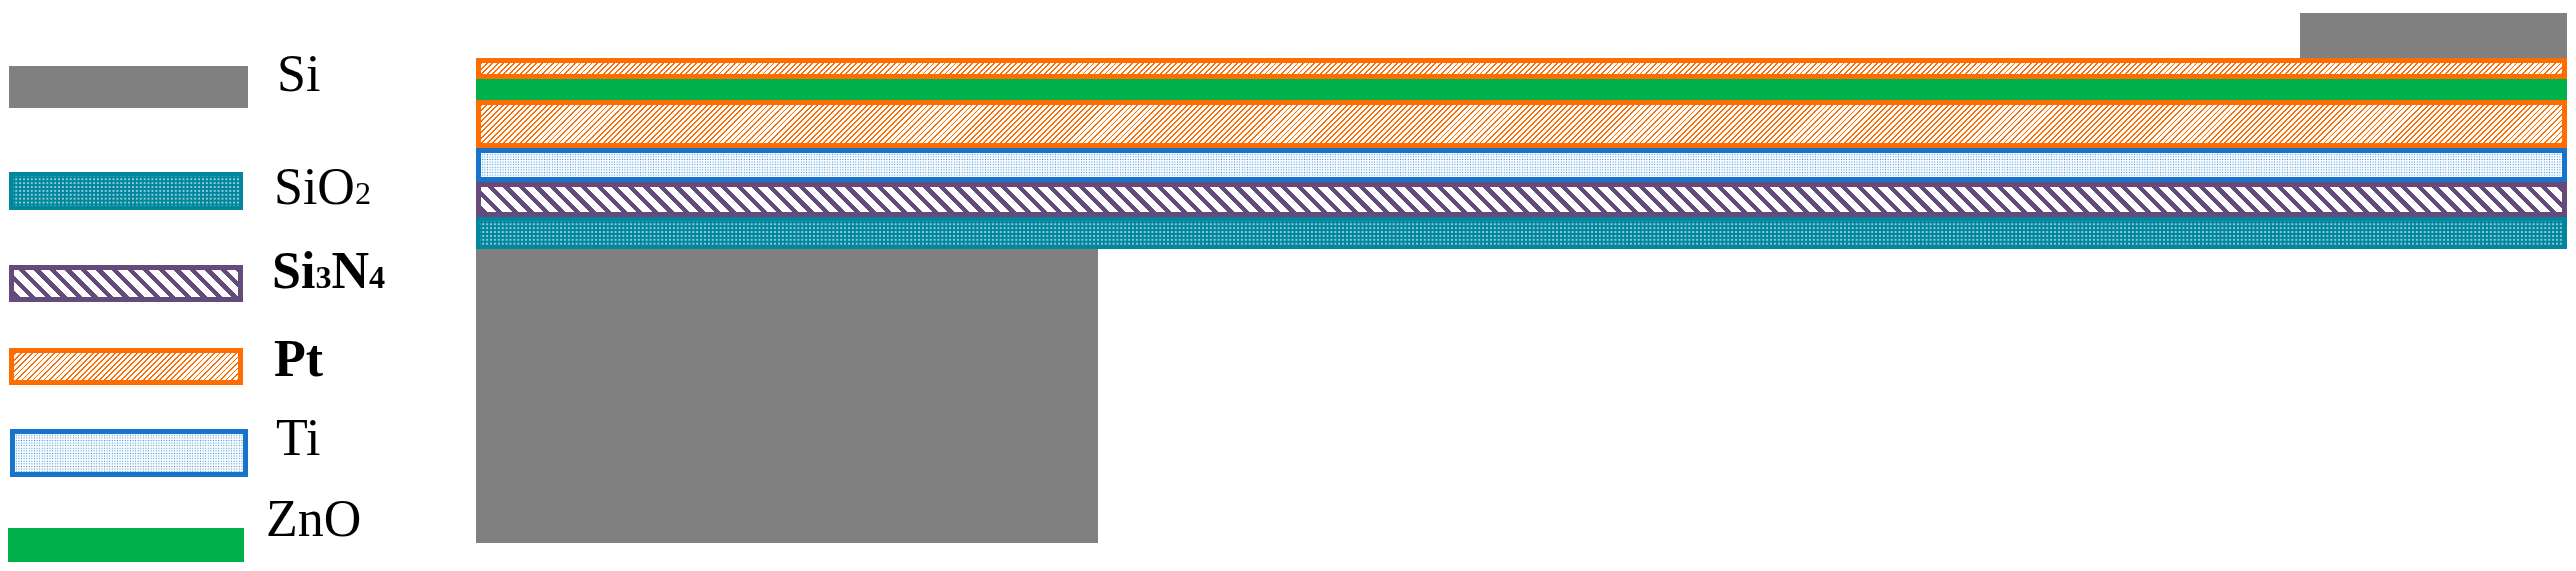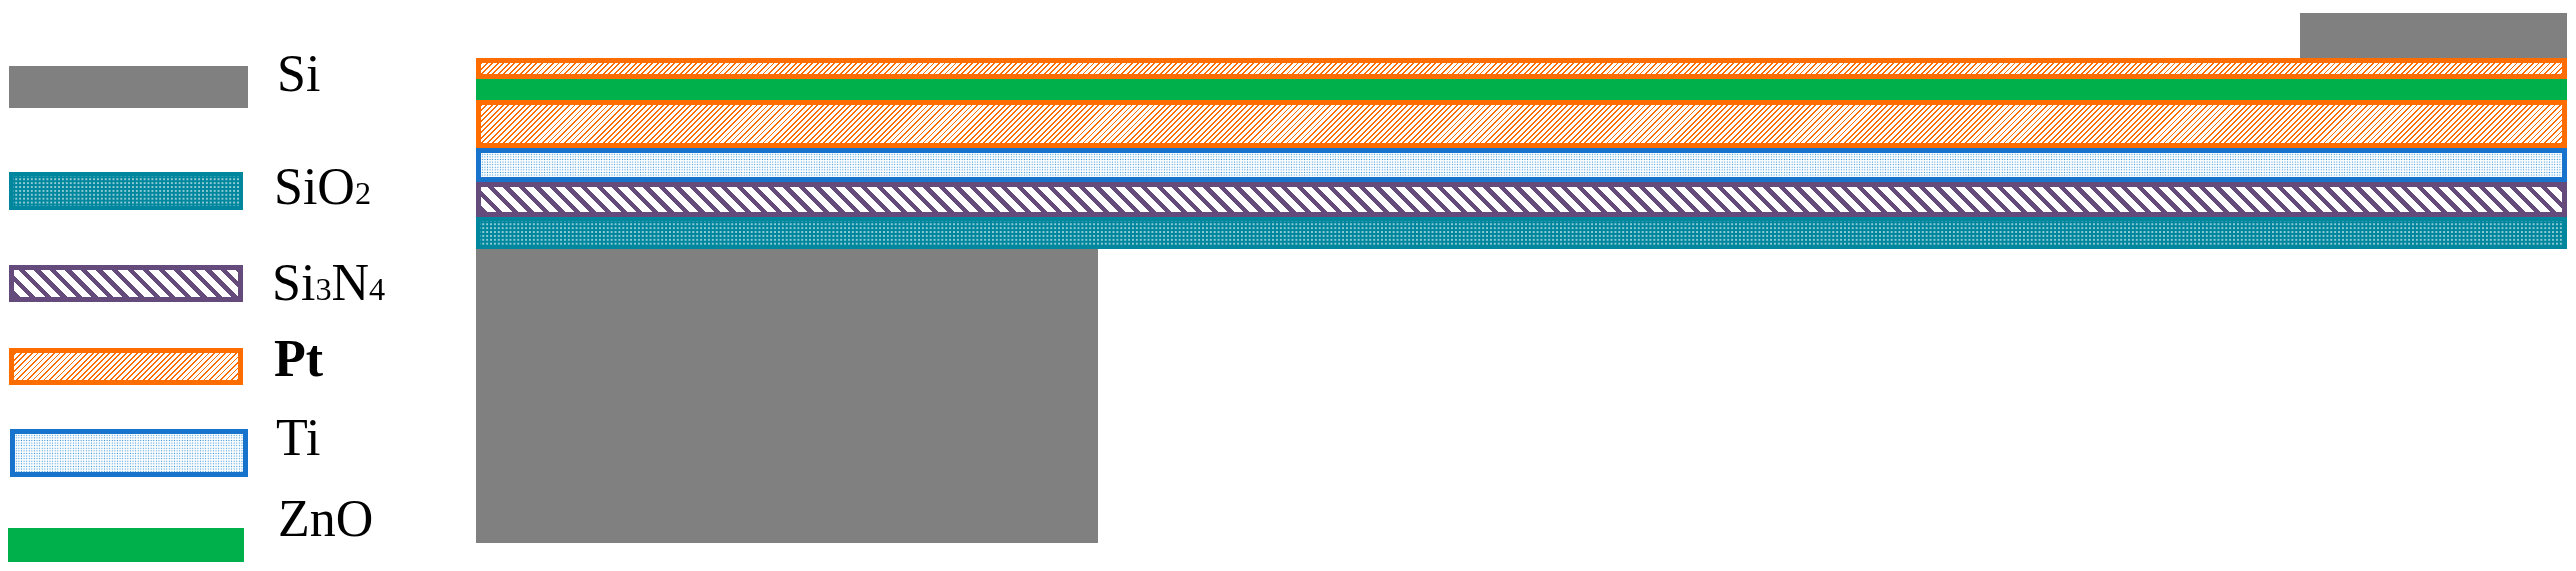--- a/index.html
+++ b/index.html
@@ -54,30 +54,30 @@
 
 <div>
 
   <div class="abs fill-si" style="left:9px; top:66px; width:239px; height:42px;"></div>
   <div class="label" style="left:277px; top:48px;"><span>Si</span></div>
 
   <div class="abs fill-sio2 b-sio2" style="left:9px; top:172px; width:234px; height:38px;"></div>
   <div class="label" style="left:274px; top:161px;text-align:center;"><span>SiO</span><sub>2</sub></div>
 
   <div class="abs fill-si3n4 b-si3n4" style="left:9px; top:265px; width:234px; height:37px;"></div>
-  <div class="label" style="left:272px; top:257px;"><span>Si</span><sub>3</sub><span>N</span><sub>4</sub></div>
+  <div class="label" style="left:272px; top:245px;font-weight:bold;"><span>Si</span><sub>3</sub><span>N</span><sub>4</sub></div>
 
   <div class="abs fill-pt b-pt" style="left:9px; top:348px; width:234px; height:37px;"></div>
   <div class="label" style="left:274px; top:333px;font-weight:bold;"><span>Pt</span></div>
 
   <div class="abs fill-ti b-ti" style="left:10.3px; top:429px; width:238px; height:48px;"></div>
   <div class="label" style="left:276px; top:412px;"><span>Ti</span></div>
 
   <div class="abs fill-zno" style="left:7.7px; top:528px; width:236px; height:34px;"></div>
-  <div class="label" style="left:266px; top:493px;margin-left:12px;"><span>ZnO</span></div>
+  <div class="label" style="left:266px; top:493px;"><span>ZnO</span></div>
 </div>
 
 <div>
 
   <div class="abs fill-si" style="left:2300px; top:13px; width:267px; height:45px;"></div>
 
   <div class="abs fill-pt b-pt" style="left:476px; top:58px; width:2091px; height:20.6px;"></div>
 
   <div class="abs fill-zno" style="left:476px; top:79px; width:2091px; height:21px;"></div>
 

